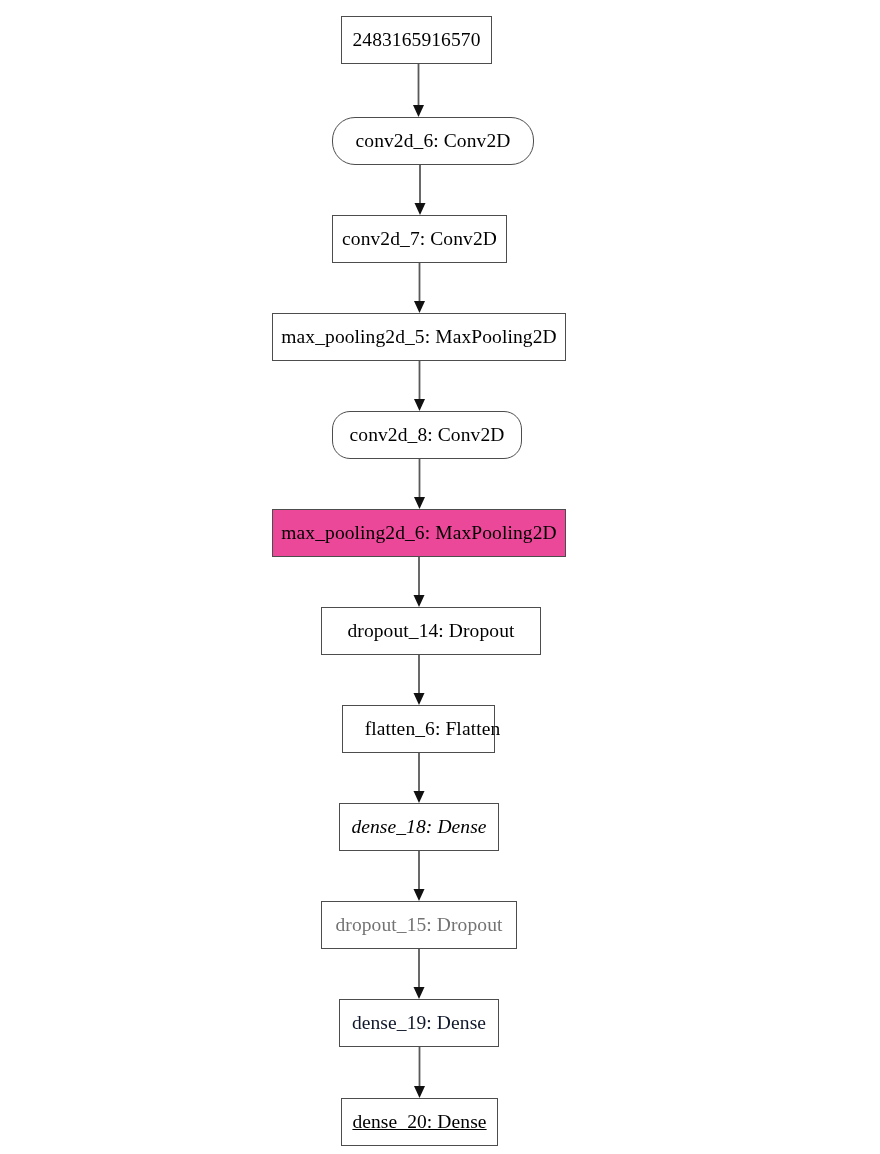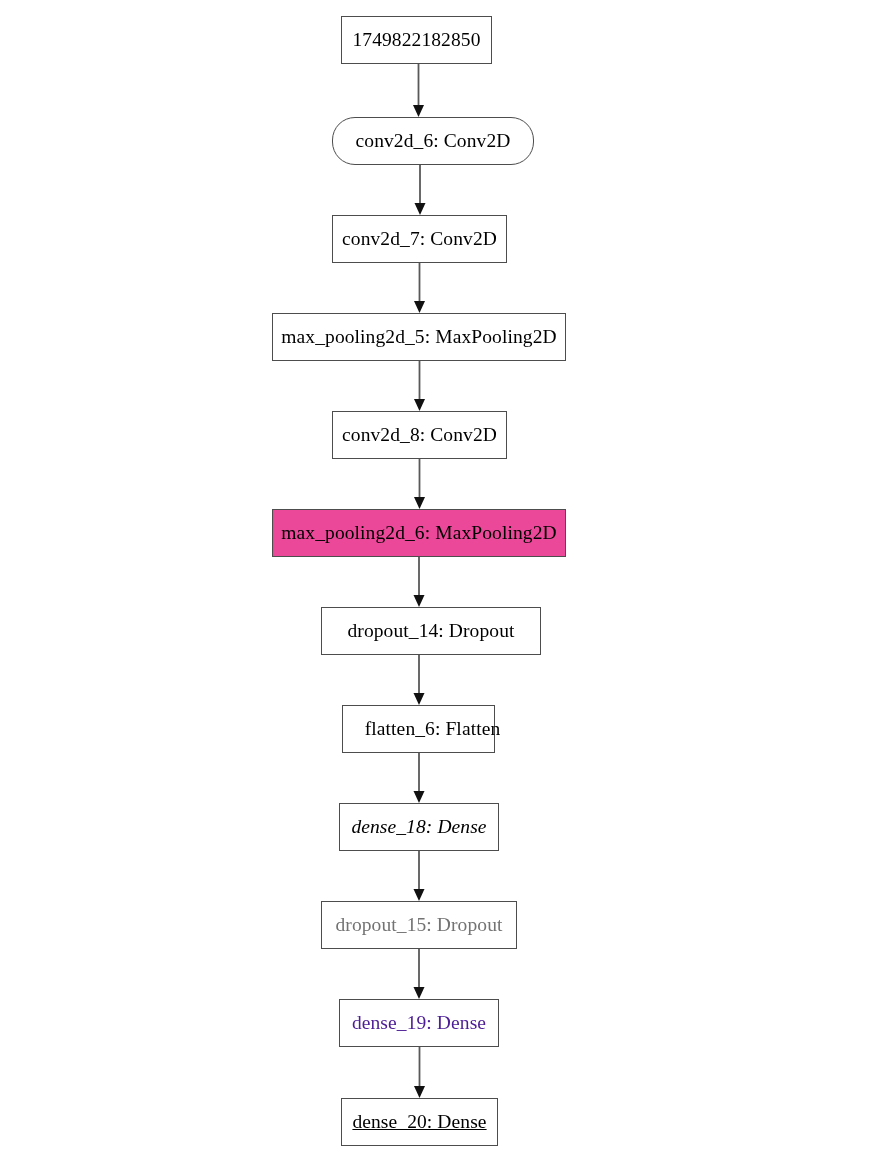--- a/index.html
+++ b/index.html
@@ -93,49 +93,49 @@
         <line x1="419" y1="949" x2="419" y2="988.5" stroke="#595959" stroke-width="1.8"></line>
         <polygon points="413.5,987 424.5,987 419,999" fill="#111111"></polygon>
       </g>
       <g>
         <line x1="419.5" y1="1047" x2="419.5" y2="1087.5" stroke="#595959" stroke-width="1.8"></line>
         <polygon points="414,1086 425,1086 419.5,1098" fill="#111111"></polygon>
       </g>
     </svg>
   <div id="node-layer">
       <div class="node" style="left: 341px; top: 16px; width: 151px; border-color: rgb(77, 77, 77); background: rgb(255, 255, 255);">
-        <span class="node-label" style="color: rgb(0, 0, 0);">1749822182850</span>
+        <span class="node-label" style="color: rgb(0, 0, 0);">2483165916570</span>
       </div>
       <div class="node" style="left: 332px; top: 117px; width: 202px; border-color: rgb(77, 77, 77); background: rgb(255, 255, 255); border-radius: 23px;">
         <span class="node-label" style="color: rgb(0, 0, 0);">conv2d_6: Conv2D</span>
       </div>
       <div class="node" style="left: 332px; top: 215px; width: 175px; border-color: rgb(77, 77, 77); background: rgb(255, 255, 255);">
         <span class="node-label" style="color: rgb(0, 0, 0);">conv2d_7: Conv2D</span>
       </div>
       <div class="node" style="left: 272px; top: 313px; width: 294px; border-color: rgb(77, 77, 77); background: rgb(255, 255, 255);">
         <span class="node-label" style="color: rgb(0, 0, 0);">max_pooling2d_5: MaxPooling2D</span>
       </div>
-      <div class="node" style="left: 332px; top: 411px; width: 175px; border-color: rgb(77, 77, 77); background: rgb(255, 255, 255);">
+      <div class="node" style="left: 332px; top: 411px; width: 190px; border-color: rgb(77, 77, 77); background: rgb(255, 255, 255); border-radius: 18px;">
         <span class="node-label" style="color: rgb(0, 0, 0);">conv2d_8: Conv2D</span>
       </div>
       <div class="node" style="left: 272px; top: 509px; width: 294px; border-color: rgb(77, 77, 77); background: #ec4899;">
         <span class="node-label" style="color: rgb(0, 0, 0);">max_pooling2d_6: MaxPooling2D</span>
       </div>
       <div class="node" style="left: 321px; top: 607px; width: 220px; border-color: rgb(77, 77, 77); background: rgb(255, 255, 255);">
         <span class="node-label" style="color: rgb(0, 0, 0);">dropout_14: Dropout</span>
       </div>
       <div class="node" style="left: 342px; top: 705px; width: 153px; border-color: rgb(77, 77, 77); background: rgb(255, 255, 255); padding-left: 28px;">
         <span class="node-label" style="color: rgb(0, 0, 0);">flatten_6: Flatten</span>
       </div>
       <div class="node" style="left: 339px; top: 803px; width: 160px; border-color: rgb(77, 77, 77); background: rgb(255, 255, 255); font-style: italic;">
         <span class="node-label" style="color: rgb(0, 0, 0);">dense_18: Dense</span>
       </div>
       <div class="node" style="left: 321px; top: 901px; width: 196px; border-color: rgb(77, 77, 77); background: rgb(255, 255, 255);">
         <span class="node-label" style="color: #737373;">dropout_15: Dropout</span>
       </div>
       <div class="node" style="left: 339px; top: 999px; width: 160px; border-color: rgb(77, 77, 77); background: rgb(255, 255, 255);">
-        <span class="node-label" style="color: #4c1d95; font-family: Liberation Serif, serif;">dense_19: Dense</span>
+        <span class="node-label" style="color: #0f172a; font-family: Liberation Serif, serif;">dense_19: Dense</span>
       </div>
       <div class="node" style="left: 341px; top: 1098px; width: 157px; border-color: rgb(77, 77, 77); background: rgb(255, 255, 255);">
         <span class="node-label" style="color: rgb(0, 0, 0); text-decoration: underline;">dense_20: Dense</span>
       </div>
     </div>
 </div>
 
 </body></html>

